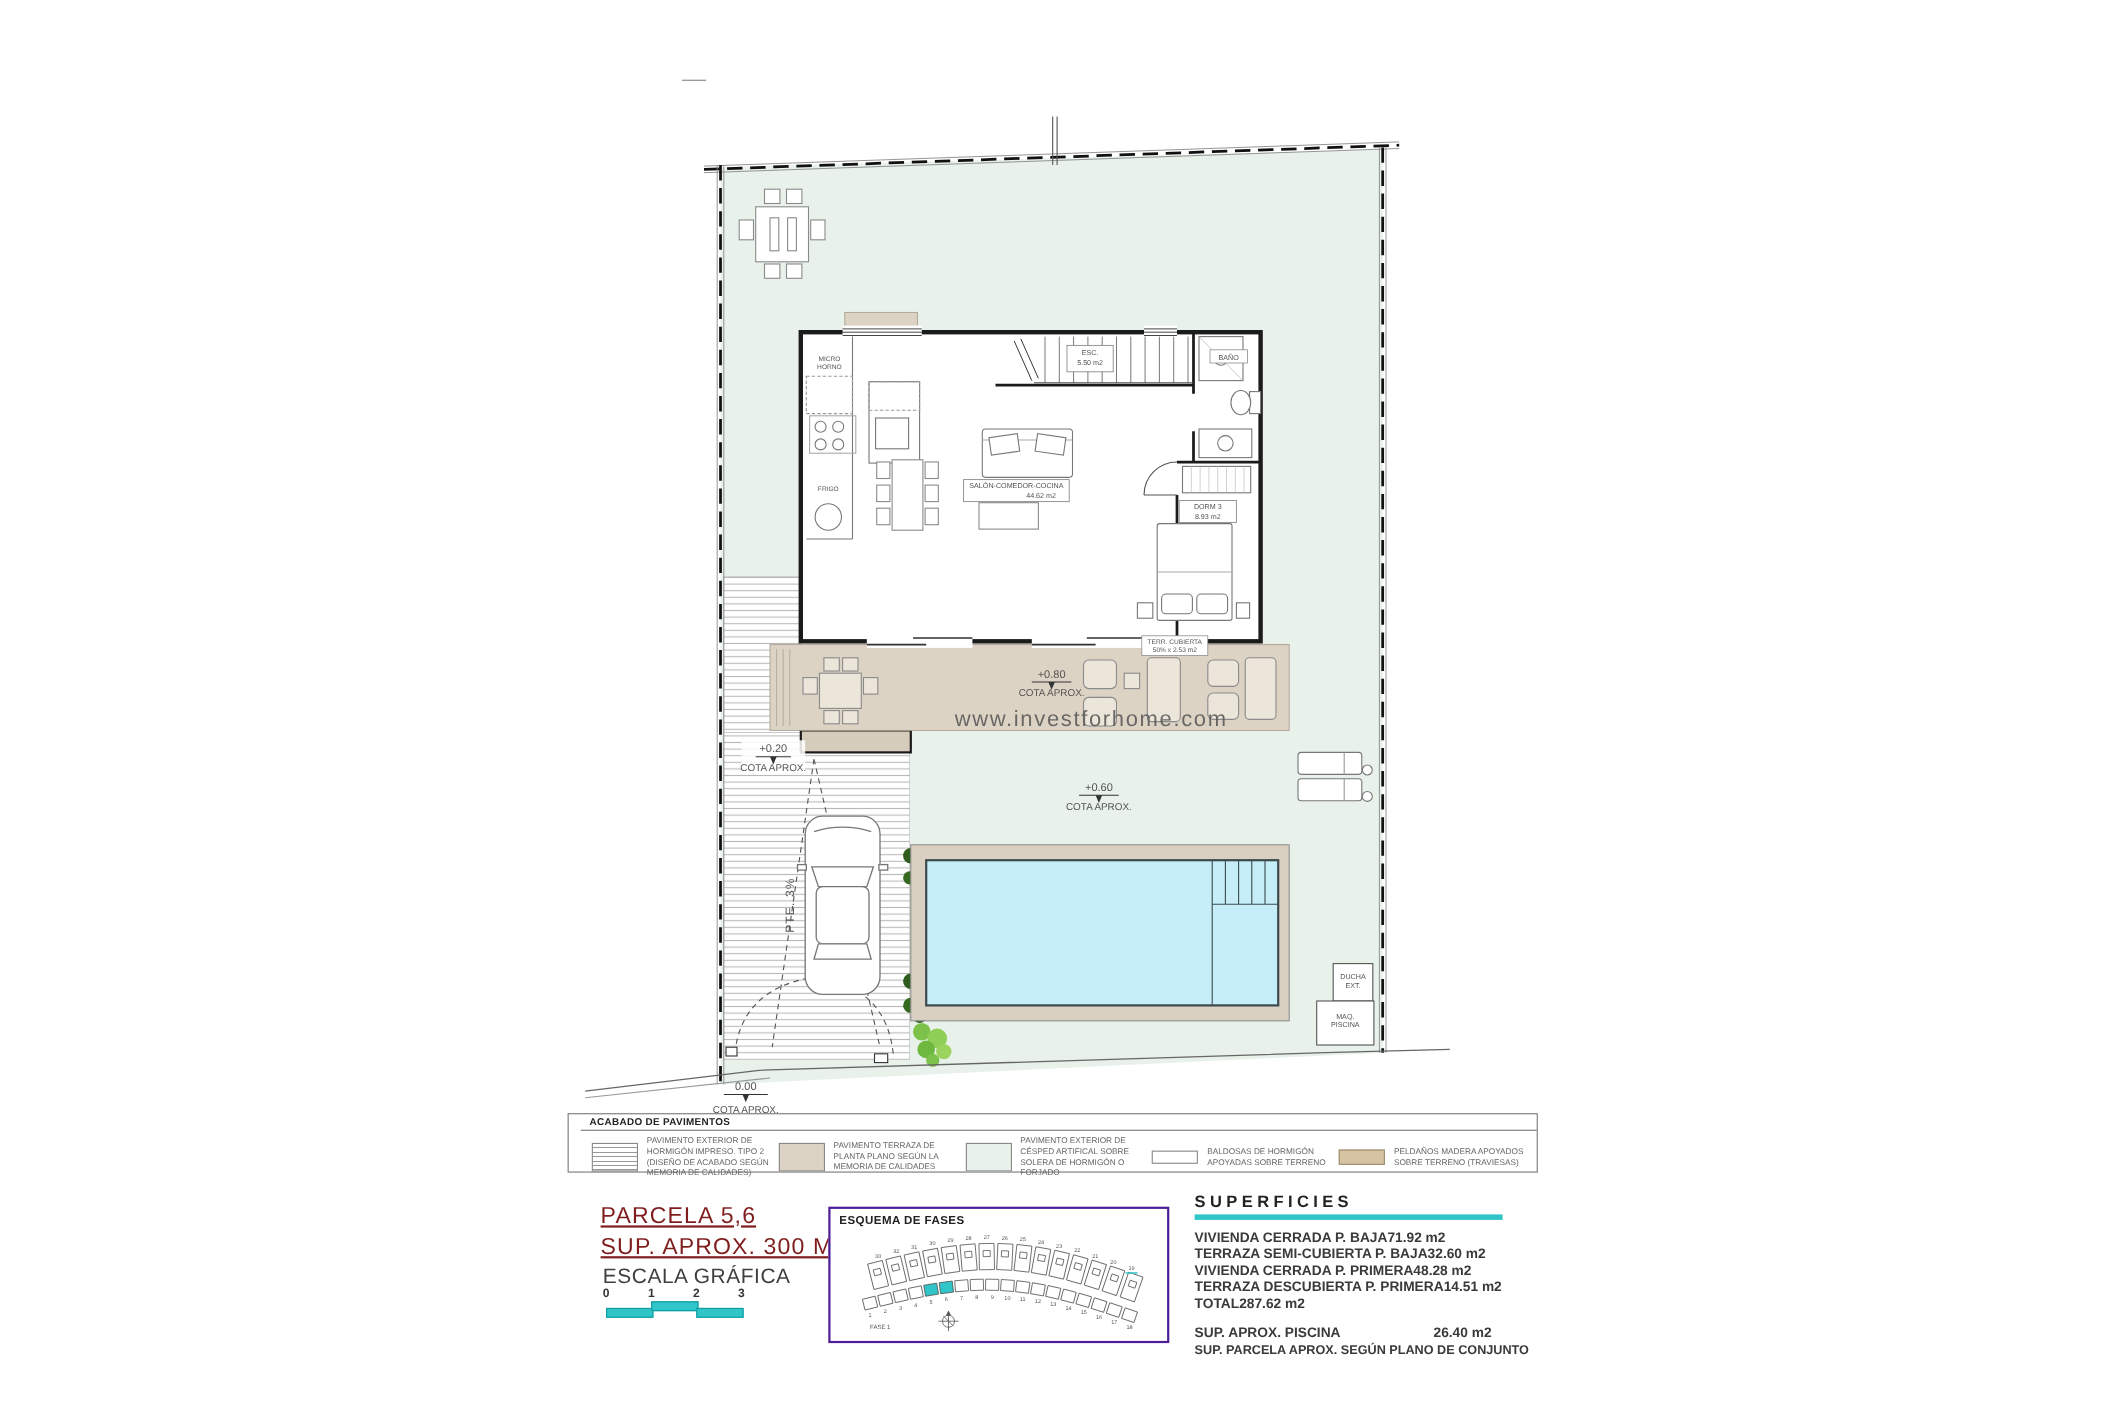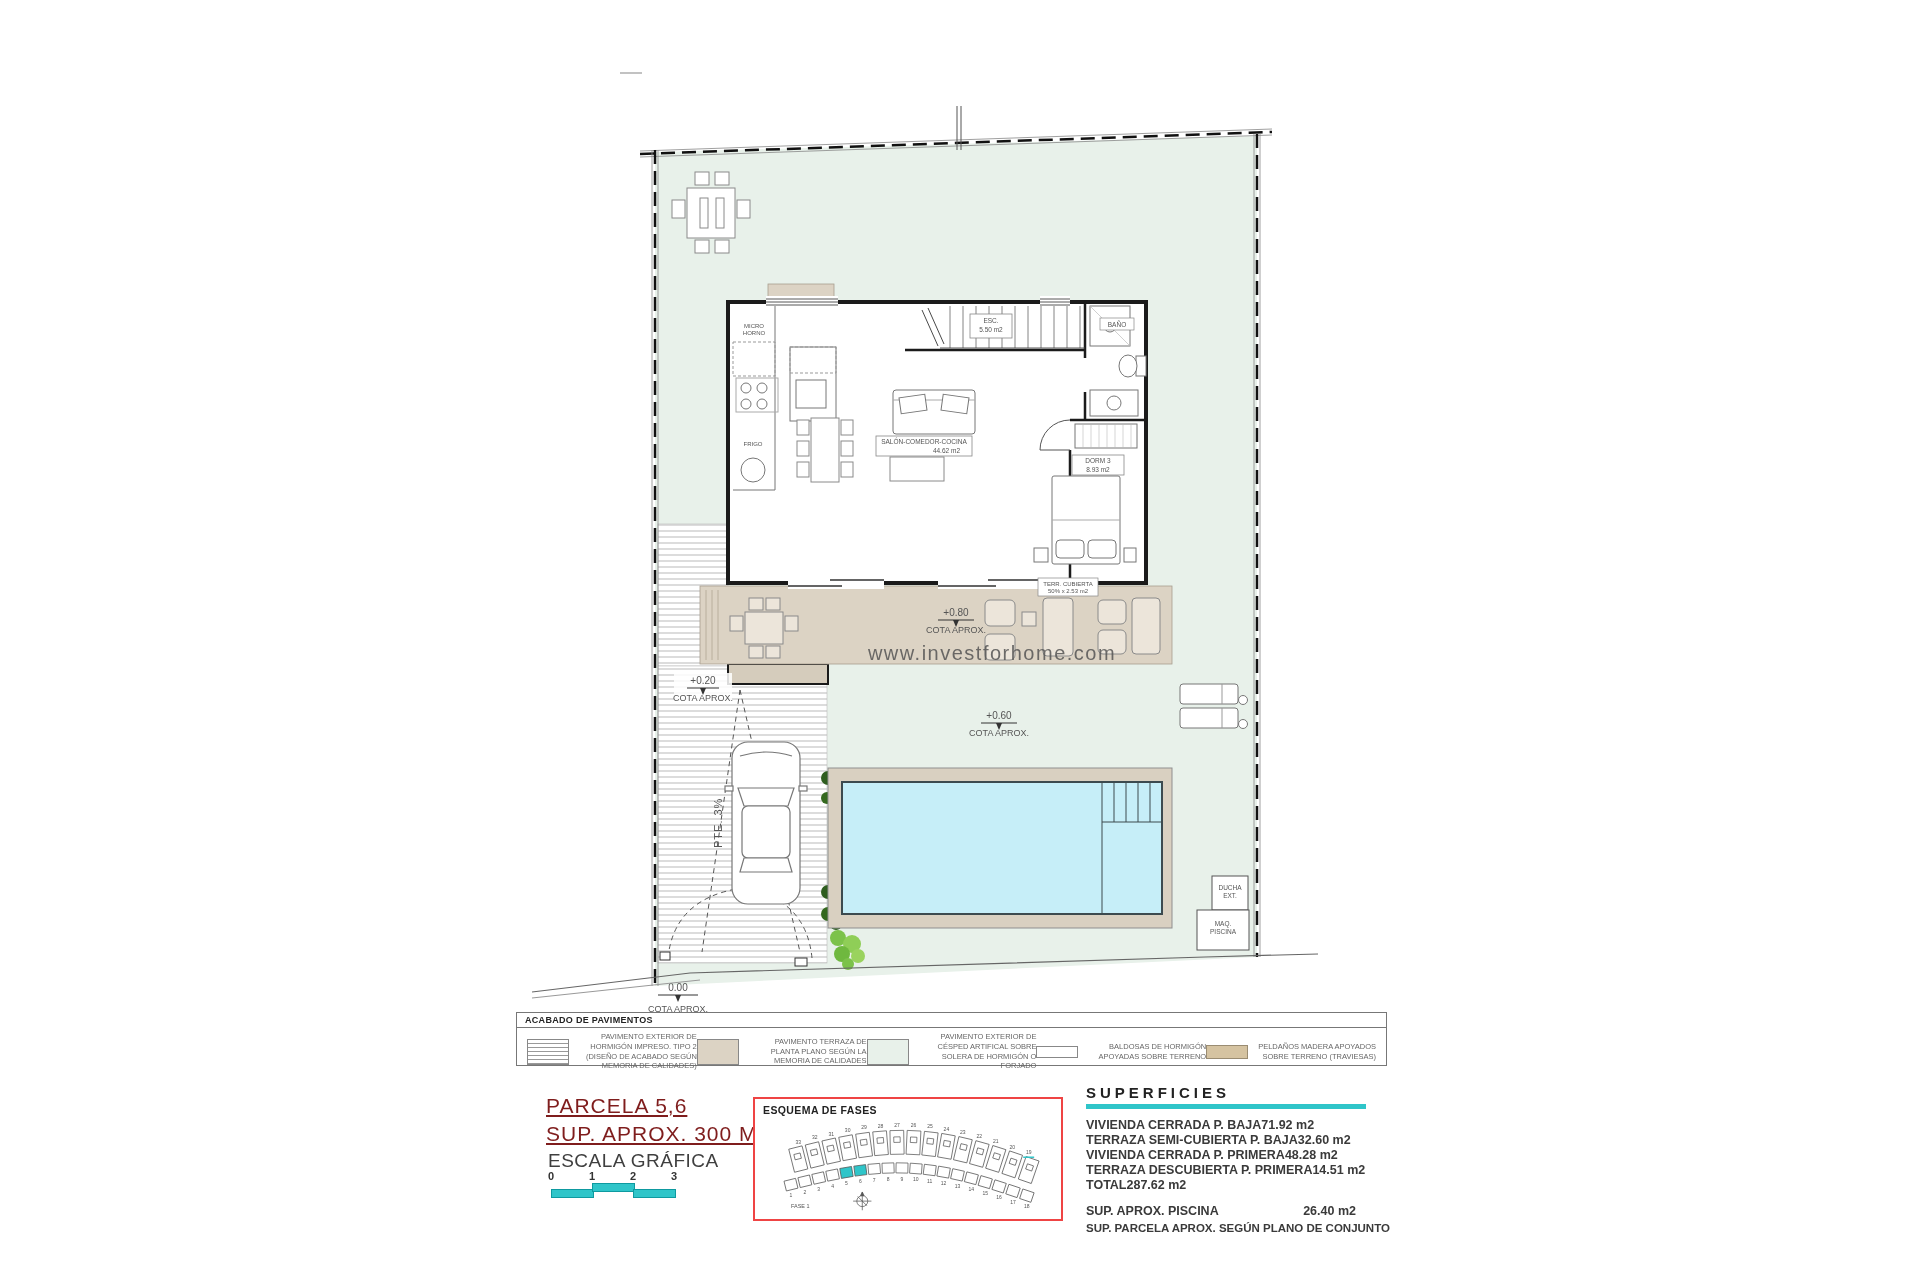--- a/index.html
+++ b/index.html
@@ -3,41 +3,41 @@
 <meta charset="utf-8">
 <style>
   html,body{margin:0;padding:0;background:#fff;}
   .sheet{position:relative;width:1920px;height:1280px;background:#fff;overflow:hidden;
          font-family:"Liberation Sans",sans-serif;color:#333;}
   svg{display:block;}
   svg text{font-family:"Liberation Sans",sans-serif;fill:#555;}
   .abs{position:absolute;}
 
   
-  .legend{left:516px;top:1012px;width:869px;height:52px;border:1px solid #777;background:#fff;}
+  .legend{left:516px;top:1012px;width:869px;height:52px;border:1px solid #777;background:#fff;padding-left:11px;}
   .legend-title{font-size:9px;font-weight:bold;color:#222;padding:2px 8px;border-bottom:1px solid #777;letter-spacing:.3px;}
-  .legend-items{display:flex;align-items:center;padding:4px 10px;text-align:right;}
+  .legend-items{display:flex;align-items:center;padding:4px 10px;}
   .leg-item{display:flex;align-items:center;gap:8px;flex:1;}
   .sw{width:40px;height:24px;border:1px solid #888;flex:none;}
   .sw-hatch{background:repeating-linear-gradient(to bottom,#fff 0 3px,#999 3px 4px);}
   .sw-terrace{background:#dcd3c4;}
   .sw-grass{background:#e8f1ea;}
   .sw-tile{height:10px;background:#fff;}
   .sw-wood{height:12px;background:#d5c3a1;border-color:#9a8c72;}
   .leg-text{font-size:7.5px;line-height:1.3;color:#666;max-width:170px;}
 
   
   .parcela{left:546px;top:1092px;font-size:21px;color:#7f1d1d;letter-spacing:1px;line-height:1.35;text-decoration:underline;}
   .escala{left:548px;top:1150px;font-size:19px;color:#3f3f3f;letter-spacing:.5px;}
   .scalebar{left:548px;top:1170px;width:150px;height:30px;}
   .scalebar .tick{position:absolute;top:0;font-size:11px;font-weight:bold;color:#333;}
   .scalebar .seg{position:absolute;width:41px;height:7px;background:#2fc5c9;border:1px solid #0e9aa0;}
 
   
-  .fases{left:753px;top:1097px;width:310px;height:124px;border:2px solid #ef4444;background:#fff;box-sizing:border-box;padding:5px 8px 2px;}
+  .fases{left:753px;top:1097px;width:310px;height:124px;border:2px solid #4c1d95;background:#fff;box-sizing:border-box;padding:5px 8px 2px;}
   .fases-title{font-size:10.5px;font-weight:bold;color:#222;letter-spacing:.4px;margin-bottom:1px;}
 
   
   .superficies{left:1086px;top:1084px;width:302px;}
   .sup-title{font-size:15px;font-weight:bold;letter-spacing:4px;color:#222;}
   .sup-underline{width:280px;height:5px;background:#2fc5c9;margin:3px 0 9px;}
   .sup-row{display:flex;font-size:12.5px;font-weight:bold;color:#3a3a3a;line-height:15px;}
   .sup-piscina{display:flex;justify-content:space-between;font-size:12.5px;font-weight:bold;color:#3a3a3a;margin-top:11px;width:270px;}
   .sup-foot{font-size:11.5px;font-weight:bold;color:#3a3a3a;margin-top:4px;white-space:nowrap;}
 </style>

